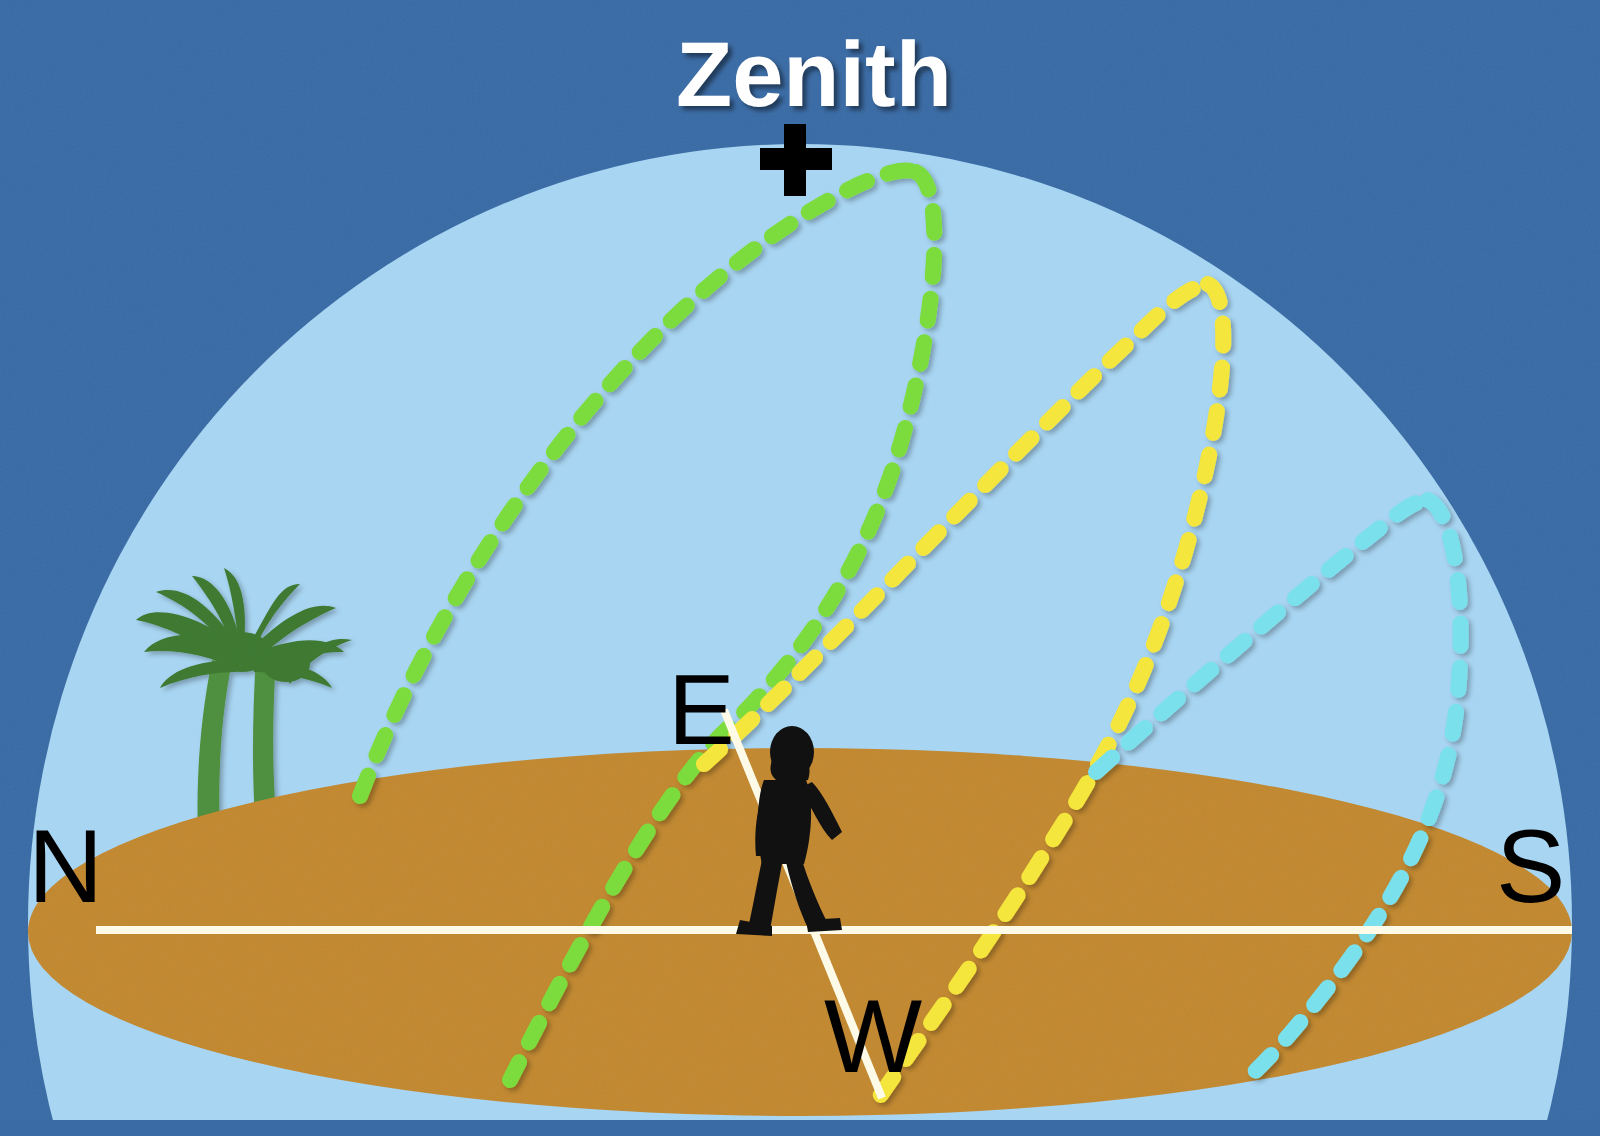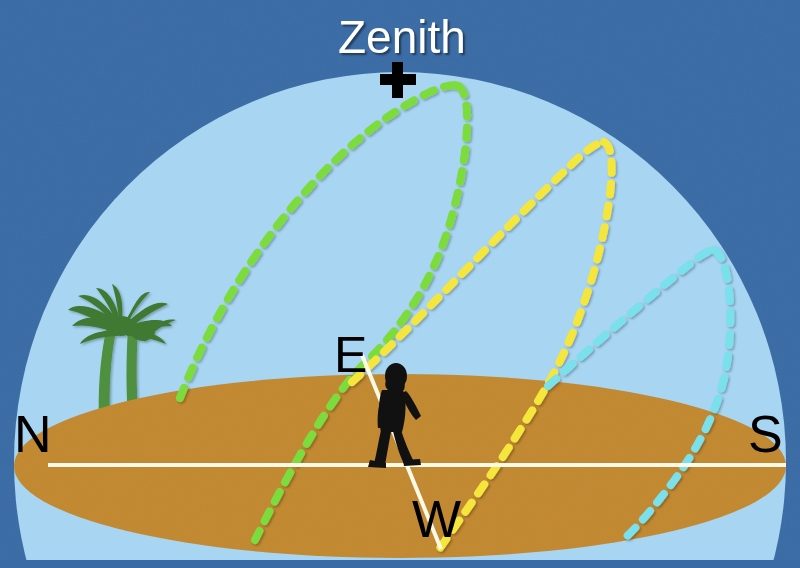--- a/index.html
+++ b/index.html
@@ -13,21 +13,21 @@
     height: 568px;
     overflow: hidden;
     font-family: "Liberation Sans", sans-serif;
     background: #3a6ba5;
   }
   #scene { position:absolute; left:0; top:0; width:800px; height:568px; }
 
   .label {
     position: absolute;
     font-family: "Liberation Sans", sans-serif;
-    font-weight: 400;
+    font-weight: 700;
     line-height: 1;
     white-space: nowrap;
     user-select: none;
   }
   #zenith-label {
     left: 338px; top: 14px;
     font-size: 46px;
     color: #ffffff;
     letter-spacing: 0px;
     text-shadow: 2px 2px 2px rgba(0,0,0,0.45);

